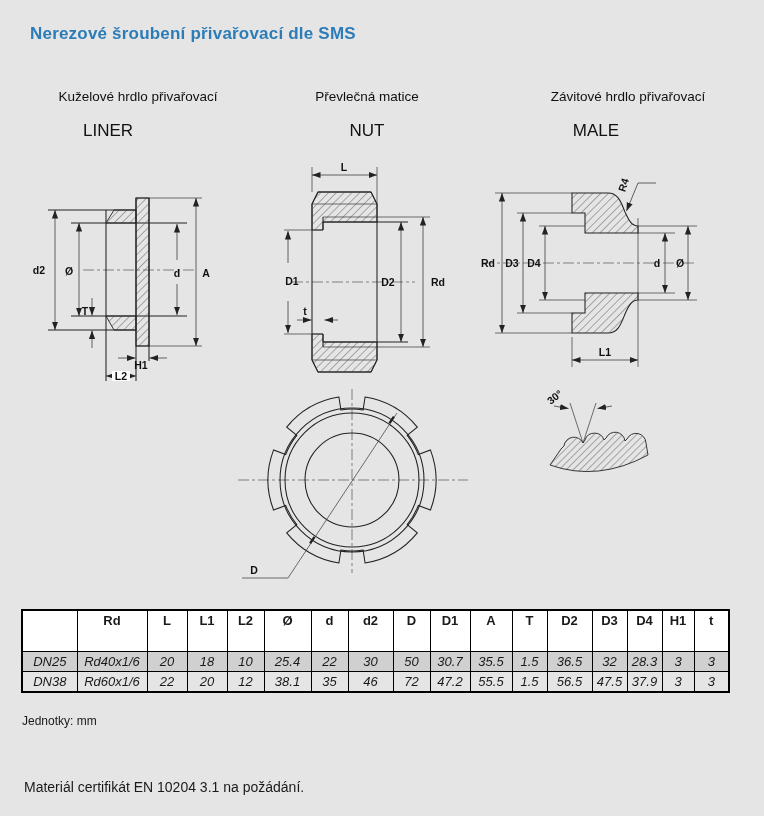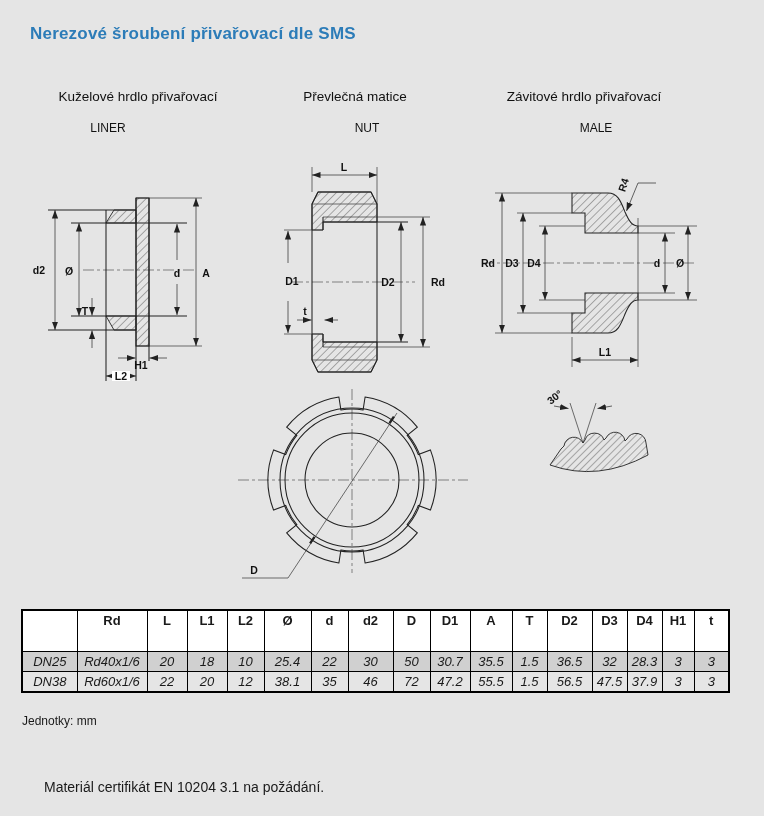--- a/index.html
+++ b/index.html
@@ -1,48 +1,48 @@
 <!DOCTYPE html>
 <html style="--shade: #d0d0d0;"><head>
 <meta charset="utf-8">
 <style>
   html,body{margin:0;padding:0;background:#fff;}
   .page{position:relative;width:764px;height:816px;background:#e5e5e5;overflow:hidden;
         font-family:"Liberation Sans",sans-serif;color:#1a1a1a;padding-left:30px;}
   .abs{position:absolute;}
   .page-title{left:30px;top:24px;font-size:17px;font-weight:600;letter-spacing:.2px;}
   .sec-head{top:89px;font-size:13.5px;text-align:center;color:#111;}
-  .sec-code{top:121px;font-size:12px;text-align:center;color:#111;}
+  .sec-code{top:121px;font-size:17px;text-align:center;color:#111;}
   table.dim-table{position:absolute;left:21px;top:609px;border-collapse:collapse;
         table-layout:fixed;border:2px solid #000;}
   .dim-table th,.dim-table td{border:1px solid #000;font-size:13px;text-align:center;
         padding:0;overflow:hidden;white-space:nowrap;}
   .dim-table th{font-weight:bold;vertical-align:top;height:38px;padding-top:2px;background:#fff;}
   .dim-table td{height:19px;font-weight:normal;font-style:italic;}
   .dim-table tr.shade td{background:var(--shade,#d0d0d0);}
   .units{left:22px;top:714px;font-size:12px;}
-  .cert{left:24px;top:779px;font-size:14px;margin-left:20px;}
+  .cert{left:24px;top:779px;font-size:14px;}
   svg text{font-family:"Liberation Sans",sans-serif;font-size:10.5px;font-weight:bold;
         fill:#111;text-anchor:middle;}
   .out{stroke:#222;stroke-width:1.05;fill:none;}
   .thin{stroke:#333;stroke-width:0.7;fill:none;}
   .dim{stroke:#333;stroke-width:0.75;fill:none;}
   .cl{stroke:#555;stroke-width:0.7;fill:none;stroke-dasharray:11,3,3,3;}
   .tick{stroke:#222;stroke-width:2.3;}
 </style>
 </head>
 <body>
 
 <div class="page">
 
   <div class="abs page-title" style="color: rgb(44, 124, 184);">Nerezové šroubení přivařovací dle SMS</div>
 
   <div class="abs sec-head" style="left:40px;width:196px">Kuželové hrdlo přivařovací</div>
-  <div class="abs sec-head" style="left:275px;width:160px">Převlečná matice</div>
-  <div class="abs sec-head" style="left:484px;width:200px">Závitové hrdlo přivařovací</div>
+  <div class="abs sec-head" style="left:287px;width:160px">Převlečná matice</div>
+  <div class="abs sec-head" style="left:528px;width:200px">Závitové hrdlo přivařovací</div>
 
   <div class="abs sec-code" style="left:28px;width:160px">LINER</div>
   <div class="abs sec-code" style="left:287px;width:160px">NUT</div>
   <div class="abs sec-code" style="left:496px;width:200px">MALE</div>
 
   <svg class="abs" style="left:25px;top:148px" width="215" height="245">
     <defs>
       <marker id="aL" markerWidth="9" markerHeight="8" refX="8.5" refY="4" orient="auto-start-reverse" markerUnits="userSpaceOnUse">
           <path d="M0,0.9 L8.5,4 L0,7.1 Z" fill="#222"></path>
         </marker>

